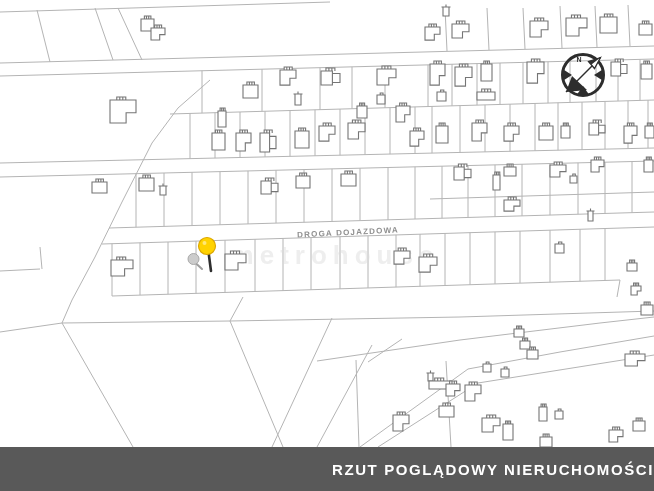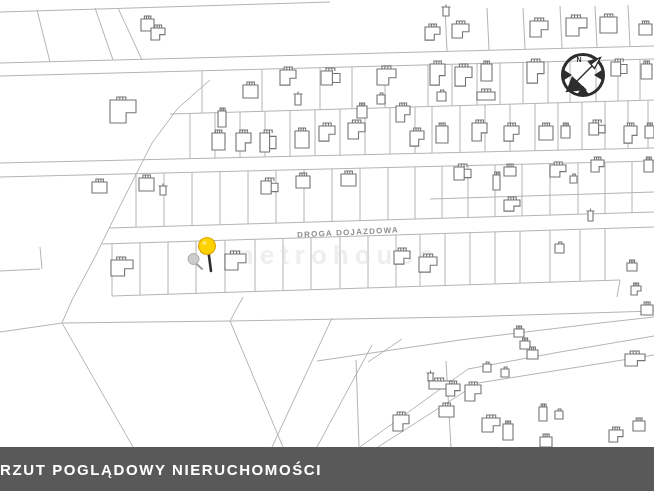--- a/index.html
+++ b/index.html
@@ -1,21 +1,21 @@
 <!DOCTYPE html>
 <html><head>
 <meta charset="utf-8">
 <style>
   html,body{margin:0;padding:0;background:#ffffff;}
   .stage{position:relative;width:654px;height:491px;background:#ffffff;overflow:hidden;
          font-family:"Liberation Sans",sans-serif;}
   .stage svg{position:absolute;left:0;top:0;}
   svg text{font-family:"Liberation Sans",sans-serif;}
   .banner{position:absolute;left:0;bottom:0;width:654px;height:44px;background:#595959;
-          display:flex;align-items:center;justify-content:flex-start;}
+          display:flex;align-items:center;justify-content:flex-end;}
   .banner-text{color:#ffffff;font-weight:700;font-size:15px;letter-spacing:1.6px;}
 </style>
 </head>
 <body>
 
 <div class="stage">
   <svg id="plan" width="654" height="447" viewBox="0 0 654 447">
 
     <g id="lines-layer" stroke="#b4b4b4" stroke-width="1" fill="none">
         <polyline points="0,12 330,2"></polyline>

